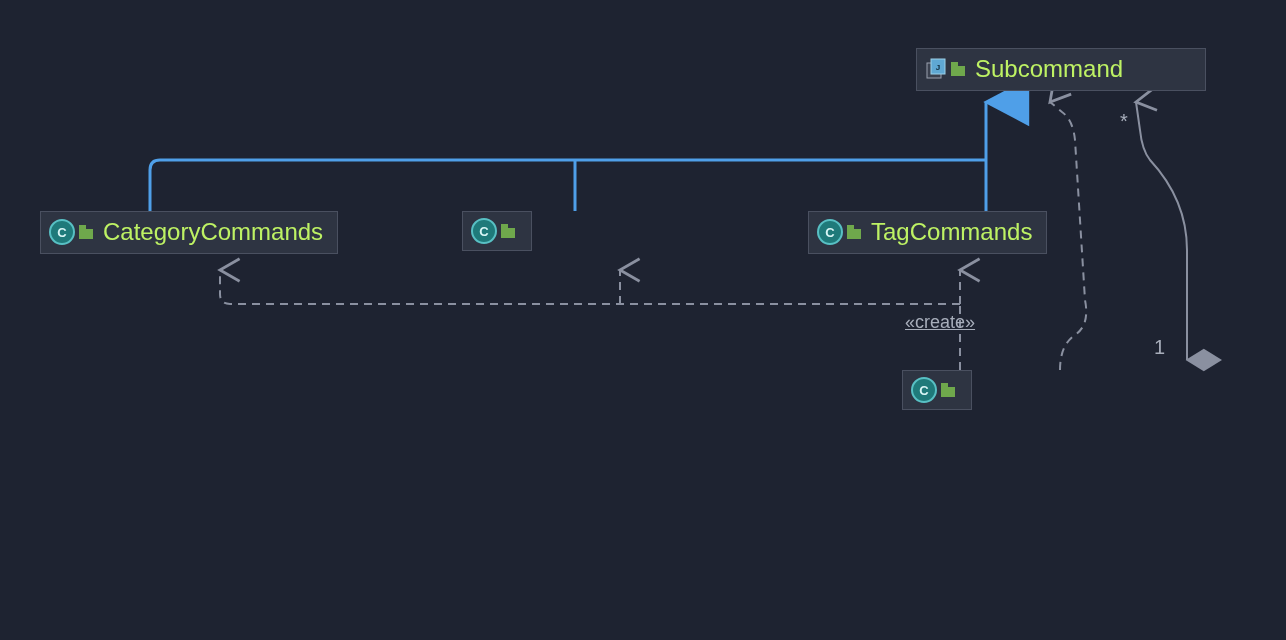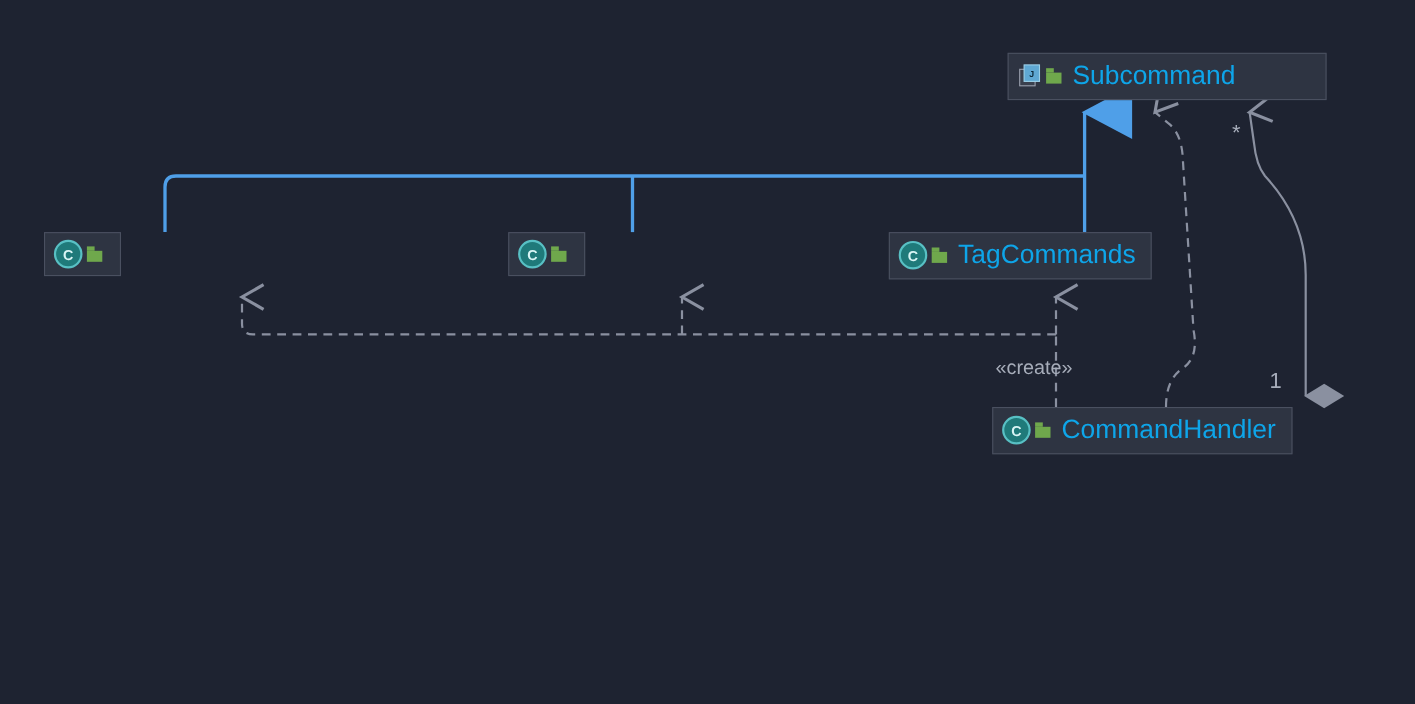--- a/index.html
+++ b/index.html
@@ -28,21 +28,21 @@
     position: absolute;
     display: flex;
     align-items: center;
     background: #2e3442;
     border: 1px solid #4a5060;
     padding: 6px 14px 6px 8px;
     box-sizing: border-box;
     gap: 8px;
   }
   .node .label {
-    color: #0ea5e9;
+    color: #bef264;
     font-size: 24px;
     line-height: 1.2;
     white-space: nowrap;
   }
   .icon-stack {
     display: flex;
     align-items: center;
     gap: 4px;
   }
   .icon-class {
@@ -151,20 +151,21 @@
       <span class="icon-package"></span>
     </span>
     <span class="label">Subcommand</span>
   </div>
 
   <div class="node" style="left:40px; top:211px;">
     <span class="icon-stack">
       <span class="icon-class">C</span>
       <span class="icon-package"></span>
     </span>
+    <span class="label">CategoryCommands</span>
   </div>
 
   <div class="node" style="left:462px; top:211px;">
     <span class="icon-stack">
       <span class="icon-class">C</span>
       <span class="icon-package"></span>
     </span>
   </div>
 
   <div class="node" style="left:808px; top:211px;">
@@ -173,20 +174,19 @@
       <span class="icon-package"></span>
     </span>
     <span class="label">TagCommands</span>
   </div>
 
   <div class="node" style="left:902px; top:370px;">
     <span class="icon-stack">
       <span class="icon-class">C</span>
       <span class="icon-package"></span>
     </span>
-    <span class="label">CommandHandler</span>
   </div>
 
-  <div class="annotation" style="left:905px; top:324px;">«create»</div>
+  <div class="annotation" style="left:905px; top:312px;text-decoration:underline;">«create»</div>
   <div class="annotation" style="left:1120px; top:110px; font-size:20px;">*</div>
   <div class="annotation" style="left:1154px; top:336px; font-size:20px;">1</div>
 
 </div>
 
 </body></html>

